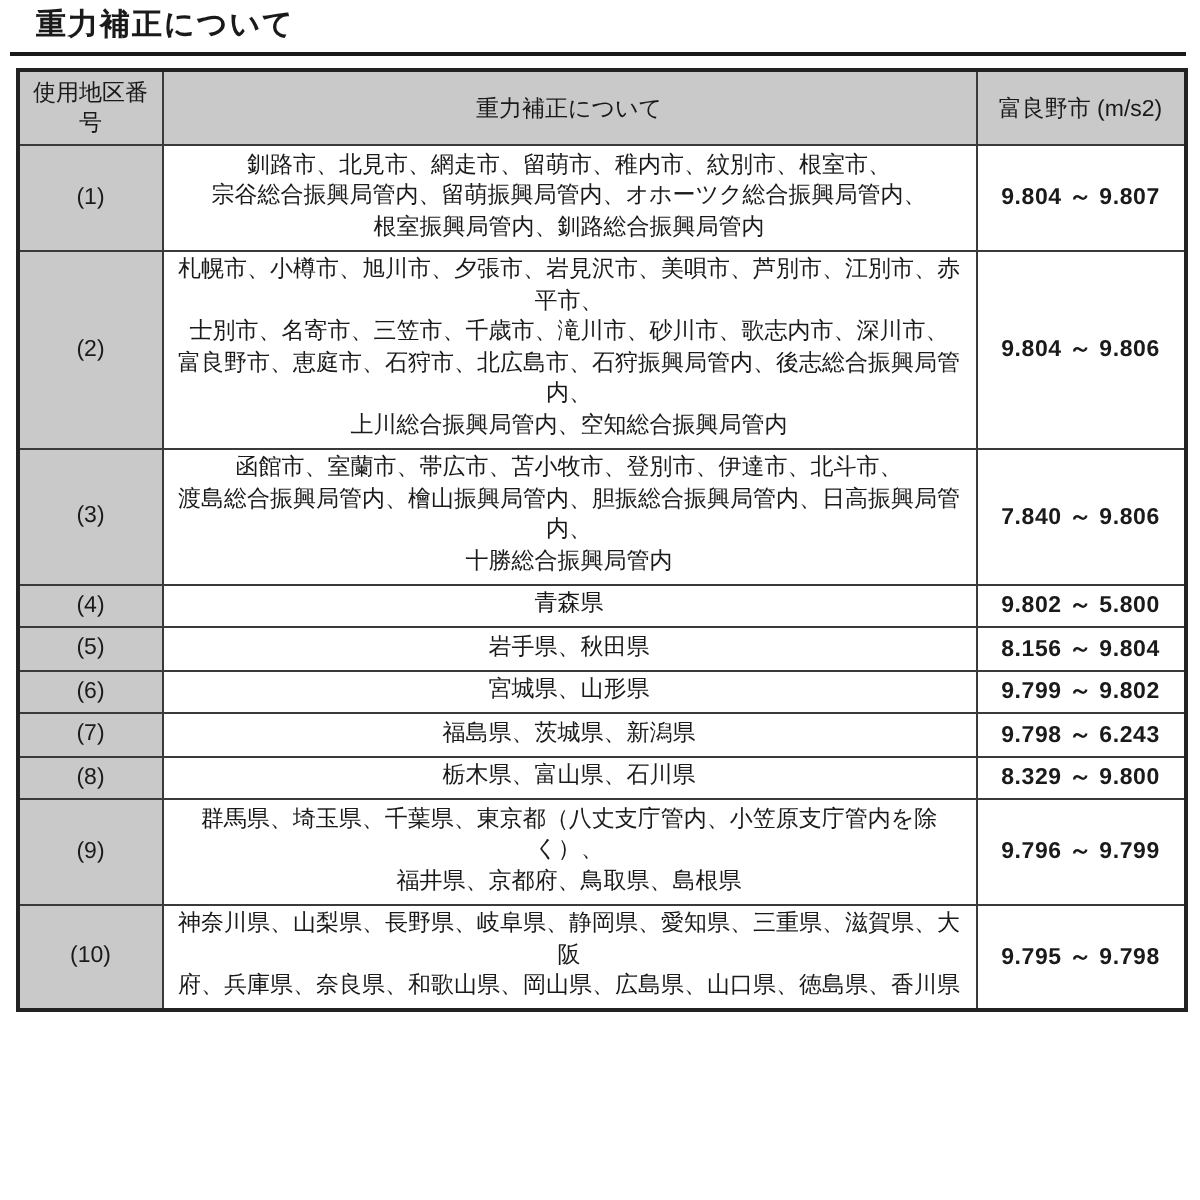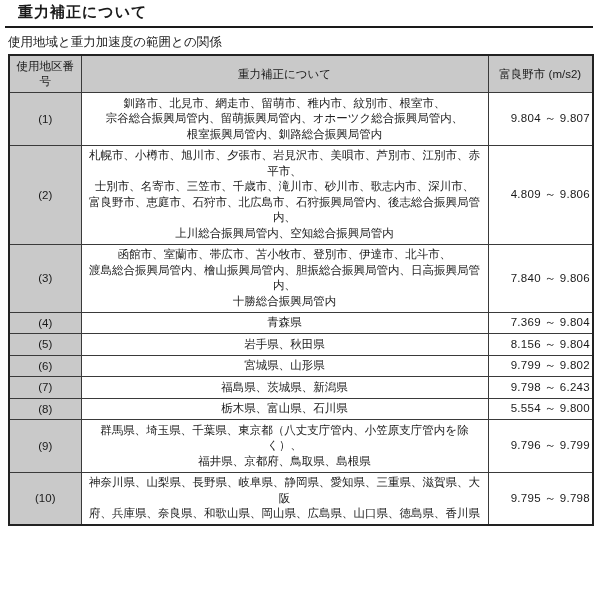--- a/index.html
+++ b/index.html
@@ -67,32 +67,32 @@
     text-align: center;
     padding: 2px 2px;
   }
   td.c2 {
     padding: 2.5px 7px;
     line-height: 15.5px;
     white-space: pre-line;
     text-align: center;
   }
   td.c3 {
-    text-align: right;
+    text-align: center;
     padding: 2px 2px;
     letter-spacing: 0.3px;
+    font-weight: bold;
   }
 </style>
 </head>
 <body>
 
 <div class="page">
   <div class="page-title">重力補正について</div>
   <div class="title-rule"></div>
-  <div class="table-caption">使用地域と重力加速度の範囲との関係</div>
 
   <table class="gravity">
     <colgroup>
       <col style="width:72px">
       <col style="width:407px">
       <col style="width:105px">
     </colgroup>
     <thead>
       <tr>
         <th>使用地区番号</th>
@@ -107,53 +107,53 @@
 宗谷総合振興局管内、留萌振興局管内、オホーツク総合振興局管内、
 根室振興局管内、釧路総合振興局管内</td>
           <td class="c3">9.804 ～ 9.807</td>
         </tr>
         <tr>
           <td class="c1">(2)</td>
           <td class="c2">札幌市、小樽市、旭川市、夕張市、岩見沢市、美唄市、芦別市、江別市、赤平市、
 士別市、名寄市、三笠市、千歳市、滝川市、砂川市、歌志内市、深川市、
 富良野市、恵庭市、石狩市、北広島市、石狩振興局管内、後志総合振興局管内、
 上川総合振興局管内、空知総合振興局管内</td>
-          <td class="c3">4.809 ～ 9.806</td>
+          <td class="c3">9.804 ～ 9.806</td>
         </tr>
         <tr>
           <td class="c1">(3)</td>
           <td class="c2">函館市、室蘭市、帯広市、苫小牧市、登別市、伊達市、北斗市、
 渡島総合振興局管内、檜山振興局管内、胆振総合振興局管内、日高振興局管内、
 十勝総合振興局管内</td>
           <td class="c3">7.840 ～ 9.806</td>
         </tr>
         <tr>
           <td class="c1">(4)</td>
           <td class="c2">青森県</td>
-          <td class="c3">7.369 ～ 9.804</td>
+          <td class="c3">9.802 ～ 5.800</td>
         </tr>
         <tr>
           <td class="c1">(5)</td>
           <td class="c2">岩手県、秋田県</td>
           <td class="c3">8.156 ～ 9.804</td>
         </tr>
         <tr>
           <td class="c1">(6)</td>
           <td class="c2">宮城県、山形県</td>
           <td class="c3">9.799 ～ 9.802</td>
         </tr>
         <tr>
           <td class="c1">(7)</td>
           <td class="c2">福島県、茨城県、新潟県</td>
           <td class="c3">9.798 ～ 6.243</td>
         </tr>
         <tr>
           <td class="c1">(8)</td>
           <td class="c2">栃木県、富山県、石川県</td>
-          <td class="c3">5.554 ～ 9.800</td>
+          <td class="c3">8.329 ～ 9.800</td>
         </tr>
         <tr>
           <td class="c1">(9)</td>
           <td class="c2">群馬県、埼玉県、千葉県、東京都（八丈支庁管内、小笠原支庁管内を除く）、
 福井県、京都府、鳥取県、島根県</td>
           <td class="c3">9.796 ～ 9.799</td>
         </tr>
         <tr>
           <td class="c1">(10)</td>
           <td class="c2">神奈川県、山梨県、長野県、岐阜県、静岡県、愛知県、三重県、滋賀県、大阪

